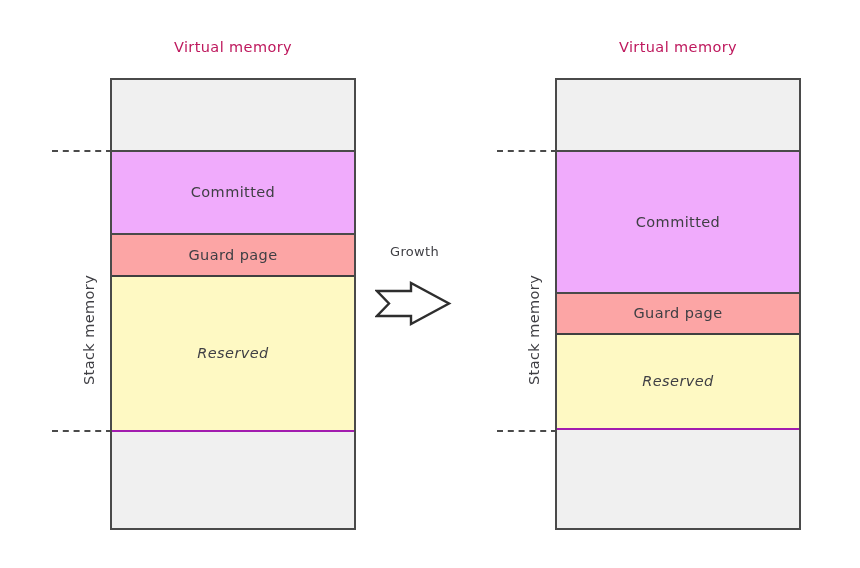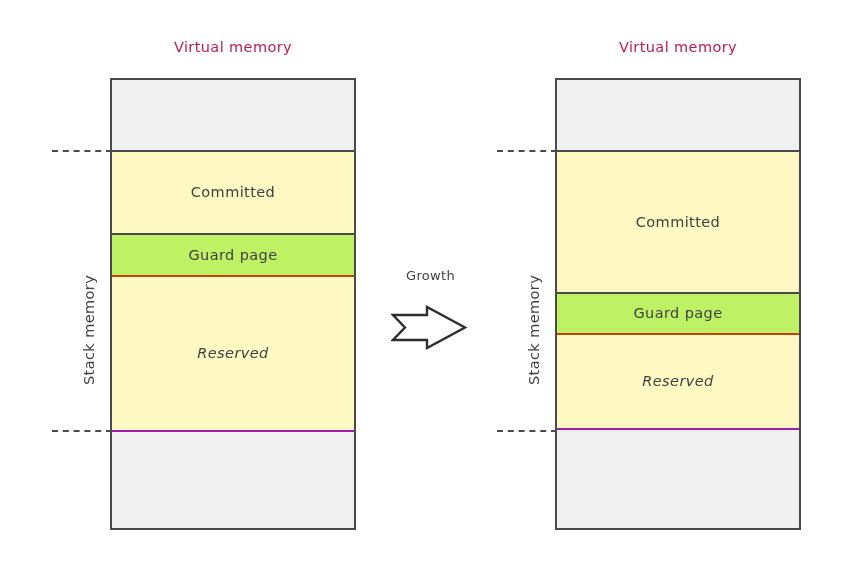--- a/index.html
+++ b/index.html
@@ -61,27 +61,27 @@
   }
   .band-label {
     font-size: 14.5px;
     letter-spacing: 0.4px;
     color: #3f3f44;
     line-height: 1;
     white-space: nowrap;
   }
   .band.unmapped { background: #f0f0f0; }
   .band.committed {
-    background: #fef9c3;
+    background: #f0abfc;
     border-top: 2px solid #4a4a4a;
     border-bottom: 2px solid #4a4a4a;
   }
   .band.guard {
-    background: #bef264;
-    border-bottom: 2px solid #c2410c;
+    background: #fca5a5;
+    border-bottom: 2px solid #404040;
   }
   .band.reserved {
     background: #fef9c3;
     border-bottom: 2px solid #a21caf;
     font-style: italic;
   }
 
   
   .leader {
     position: absolute;
@@ -97,25 +97,24 @@
     color: #3f3f44;
     white-space: nowrap;
     line-height: 1;
     transform-origin: 0 0;
     transform: rotate(-90deg);
   }
 
   
   #growth-group {
     position: absolute;
-    left: 383px;
+    left: 367px;
     top: 245px;
     width: 95px;
     height: 85px;
-    margin-top: 24px;
   }
   #growth-label {
     position: absolute;
     left: 0;
     top: 0;
     width: 95px;
     text-align: center;
     font-size: 13px;
     letter-spacing: 0.3px;
     color: #3f3f44;

